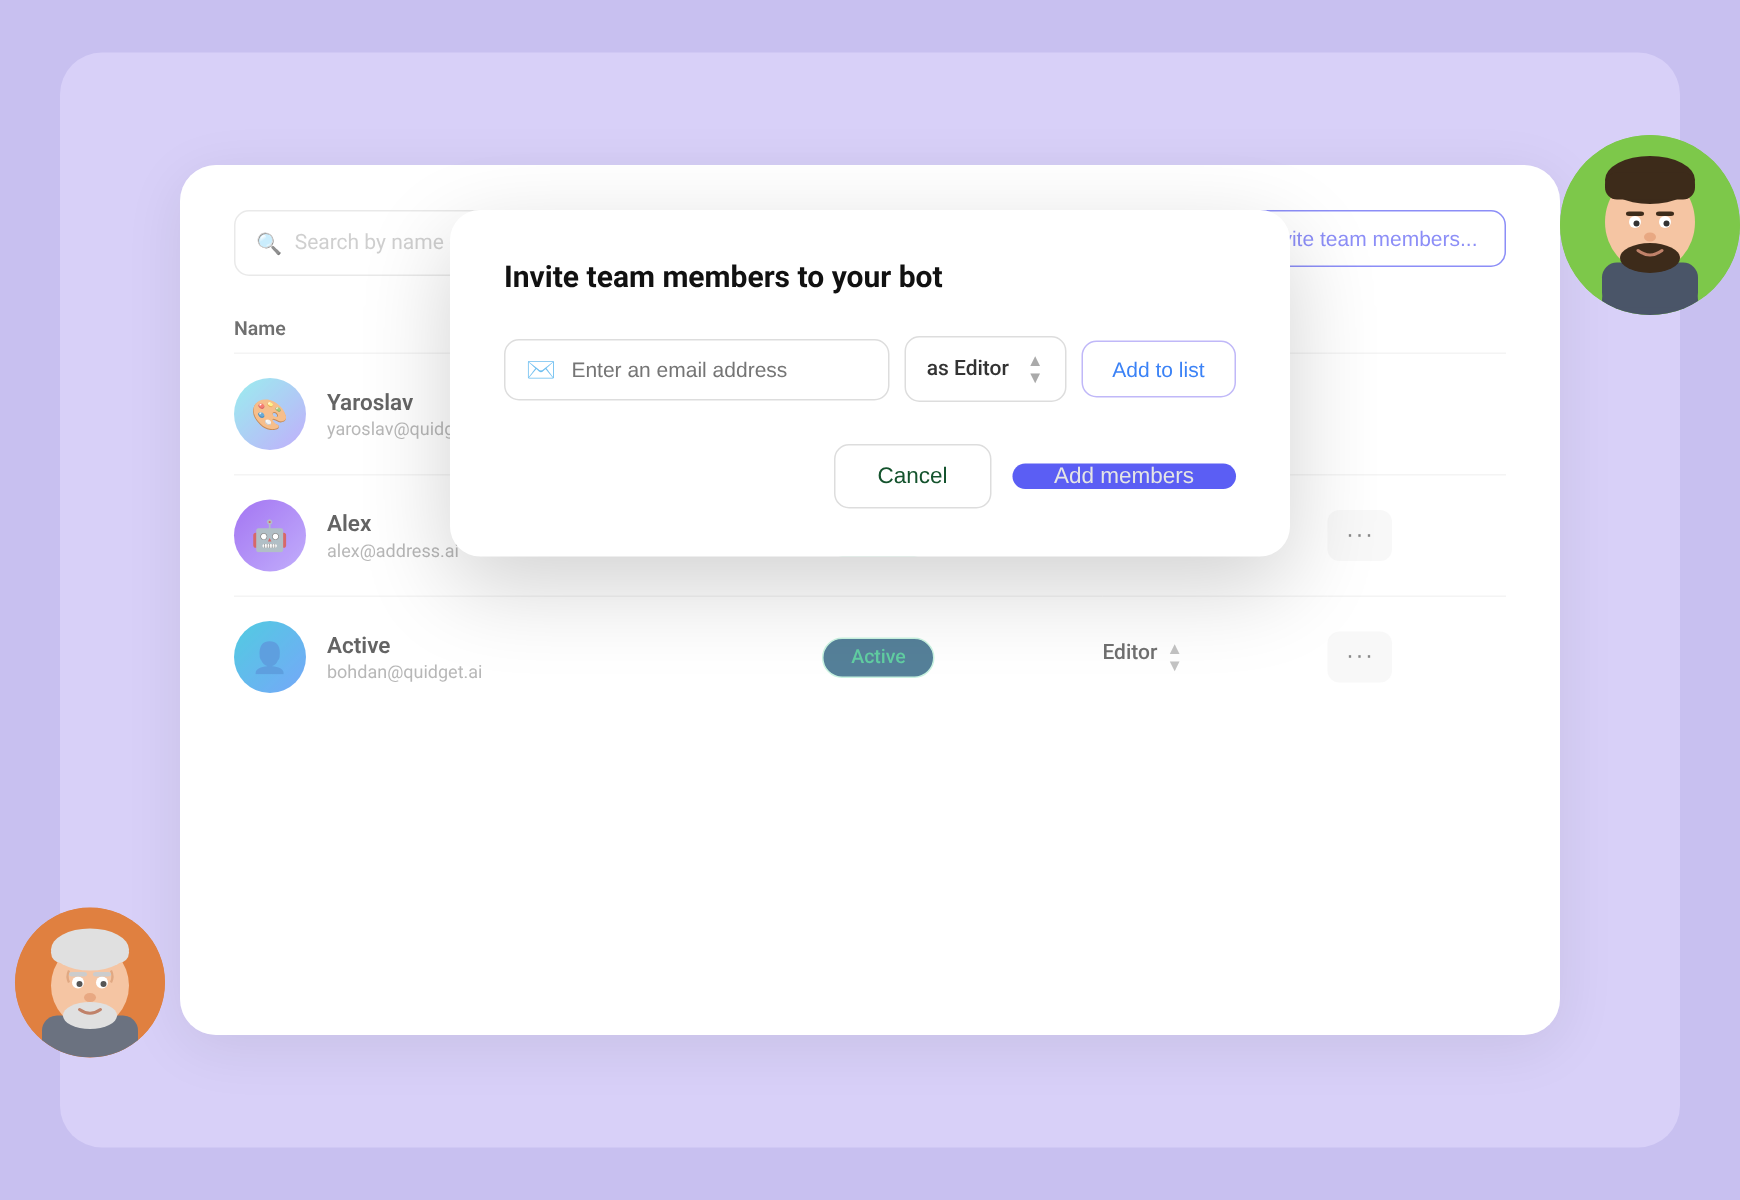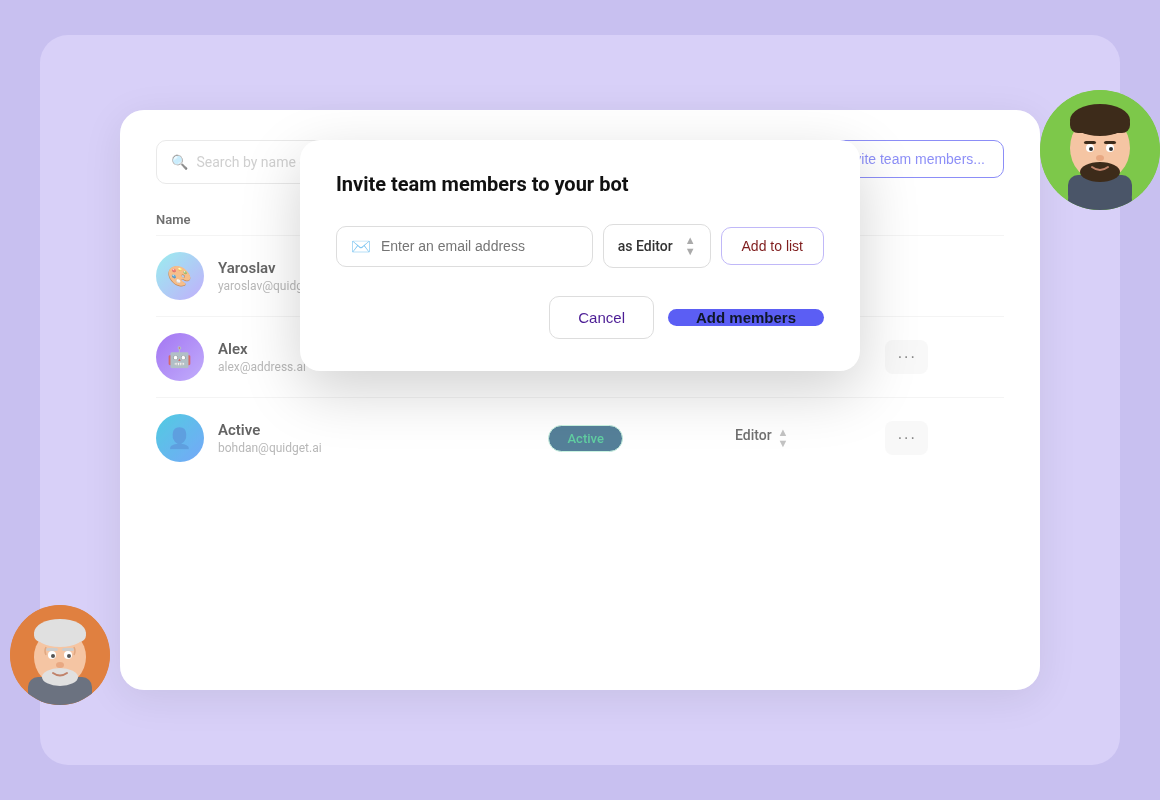--- a/index.html
+++ b/index.html
@@ -191,52 +191,52 @@
       gap: 12px;
       background: #fff;
       cursor: pointer;
       white-space: nowrap;
     }
     .role-select-text { font-size: 14px; color: #333; font-weight: 500; }
     .role-select-arrows { font-size: 11px; color: #aaa; display: flex; flex-direction: column; line-height: 1; }
     .add-to-list-btn {
       background: #fff;
       border: 1.5px solid #c0b8f8;
-      color: #7f1d1d;
+      color: #3b82f6;
       border-radius: 10px;
       padding: 10px 20px;
       font-size: 14px;
       font-weight: 500;
       cursor: pointer;
       white-space: nowrap;
     }
     .modal-actions {
       display: flex;
       align-items: center;
       justify-content: flex-end;
       gap: 14px;
     }
     .cancel-btn {
       background: #fff;
       border: 1.5px solid #ddd;
-      color: #4c1d95;
+      color: #14532d;
       border-radius: 10px;
       padding: 12px 28px;
       font-size: 15px;
       font-weight: 500;
       cursor: pointer;
     }
     .add-members-btn {
       background: #5b5ef4;
       border: none;
-      color: #0f172a;
+      color: #e5e5e5;
       border-radius: 10px;
       padding: 0 28px;
       font-size: 15px;
-      font-weight: 700;
+      font-weight: 400;
       cursor: pointer;
     }
     
     .float-avatar-green {
       position: absolute;
       top: 55px;
       right: -40px;
       width: 120px;
       height: 120px;
       border-radius: 50%;

